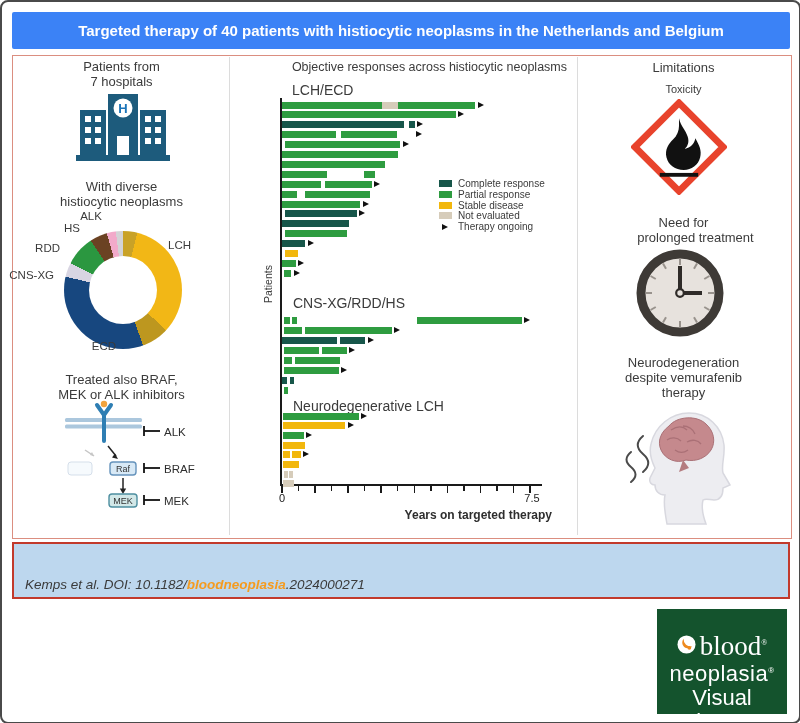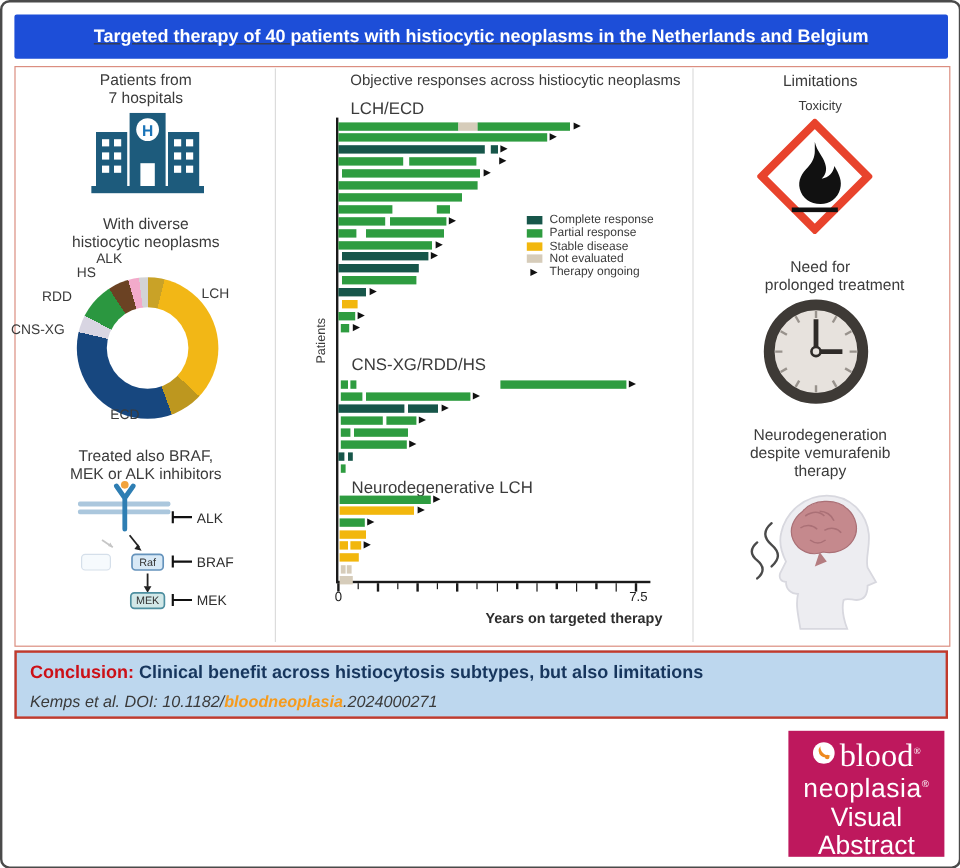--- a/index.html
+++ b/index.html
@@ -1,20 +1,20 @@
 <!DOCTYPE html>
 <html><head>
 <meta charset="utf-8">
 <style>
   html,body{margin:0;padding:0;background:#fff;}
   body{font-family:"Liberation Sans",sans-serif;color:#3b3b3b;}
   #page{position:relative;width:797px;height:720px;background:#fff;border:2px solid #4a4a4a;border-radius:8px;overflow:hidden;}
   .abs{position:absolute;}
   
-  #banner{left:10px;top:10px;width:778px;height:37px;background:#1d4ed8;border-radius:2px;display:flex;align-items:center;justify-content:center;text-decoration:underline;}
+  #banner{left:10px;top:10px;width:778px;height:37px;background:#3b82f6;border-radius:2px;display:flex;align-items:center;justify-content:center;}
   #banner span{color:#fff;font-weight:bold;font-size:15px;}
   
   #main-box{left:10px;top:53px;width:778px;height:482px;border:1.5px solid #DB8E80;background:#fff;}
   .divider{top:55px;width:1px;height:478px;background:#DCDCDC;}
   .colhead{font-size:13px;text-align:center;line-height:15px;color:#3b3b3b;}
   .small-label{font-size:11px;text-align:center;color:#3b3b3b;}
   
   #donut{left:62px;top:229px;width:118px;height:118px;border-radius:50%;}
   #donut-hole{left:87px;top:254px;width:68px;height:68px;border-radius:50%;background:#fff;}
   .donut-lab{font-size:11.5px;color:#3b3b3b;}
@@ -32,21 +32,21 @@
   .legend-row{position:absolute;height:9px;display:flex;align-items:center;}
   .legend-swatch{width:13px;height:7px;margin-right:6px;flex:none;}
   .legend-text{font-size:10px;color:#3b3b3b;white-space:nowrap;}
   
   #conclusion{left:10px;top:540px;width:774px;height:53px;background:#BDD7EE;border:2px solid #C23A2C;}
   #concl-line1{left:11px;top:8px;font-size:15px;font-weight:bold;color:#17365D;white-space:nowrap;}
   #concl-line1 .red{color:#CC1017;}
   #concl-line2{left:11px;top:33px;font-size:13.5px;font-style:italic;color:#3a3a3a;white-space:nowrap;}
   #concl-line2 .orange{color:#F59B1E;font-weight:bold;}
   
-  #logo{left:655px;top:607px;width:130px;height:105px;background:#be185d;color:#fff;text-align:center;padding-top:4px;box-sizing:border-box;}
+  #logo{left:655px;top:607px;width:130px;height:105px;background:#14532d;color:#fff;text-align:center;padding-top:21px;box-sizing:border-box;}
   #logo .l1{font-family:"Liberation Serif",serif;font-size:27px;line-height:26px;display:flex;align-items:center;justify-content:center;gap:4px;}
   #logo .l2{font-size:22px;line-height:24px;letter-spacing:0.5px;}
   #logo .l3,#logo .l4{font-size:22px;line-height:24px;}
   #logo sup{font-size:8px;}
   svg text{font-family:"Liberation Sans",sans-serif;}
 </style>
 </head>
 <body>
 
 <div id="page">
@@ -299,23 +299,20 @@
   <svg class="abs" style="left:617px;top:400px;" width="120" height="125" viewBox="0 0 120 125">
     <path d="M24 34 c-7 6 -7 12 0 18 c7 6 7 12 0 18" stroke="#4A4A4A" stroke-width="2" fill="none" stroke-linecap="round"></path>
     <path d="M12 50 c-6 5 -6 10 0 15 c6 5 6 10 0 15" stroke="#4A4A4A" stroke-width="2" fill="none" stroke-linecap="round"></path>
     <path d="M48 122 C46 110 44 102 46 93 C40 93 36 89 36 83 C32 83 30 80 31 76 L36 66 C32 58 30 50 32 42 C36 24 52 11 70 11 C89 11 103 25 105 43 C106 55 102 63 104 71 L111 83 L104 86 C104 94 101 98 95 98 C91 98 87 96 84 98 C82 106 84 114 87 122 Z" fill="#EDEDF1" stroke="#D8D8DF" stroke-width="1.5"></path>
     <path d="M50 24 C58 14 78 13 87 22 C95 29 97 40 92 48 C87 56 77 60 67 58 C57 62 46 57 42 48 C38 39 42 30 50 24 Z" fill="#C5898D" stroke="#AA7076"></path>
     <path d="M52 28 c6 -4 12 -4 16 0 M64 24 c5 0 10 3 12 8 M48 38 c4 -3 10 -3 14 1 M68 40 c5 -3 11 -2 14 2 M56 48 c4 3 9 3 13 0" stroke="#AA7076" stroke-width="1.3" fill="none"></path>
     <path d="M64 58 L60 70 L70 66 Z" fill="#B47C80"></path>
   </svg>
 
   <div class="abs" id="conclusion">
-    <div class="abs" id="concl-line1">
-      <span class="red">Conclusion:</span><span> Clinical benefit across histiocytosis subtypes, but also limitations</span>
-    </div>
     <div class="abs" id="concl-line2">
       <span>Kemps et al. DOI: 10.1182/</span><span class="orange">bloodneoplasia</span><span>.2024000271</span>
     </div>
   </div>
 
   <div class="abs" id="logo">
     <div class="l1">
       <svg width="19" height="19" viewBox="0 0 20 20">
         <circle cx="10" cy="10" r="9.5" fill="#fff"></circle>
         <path d="M7 4 a6 6 0 1 0 9 8 a7.5 7.5 0 0 1 -9 -8 z" fill="#EE8A1F"></path>

